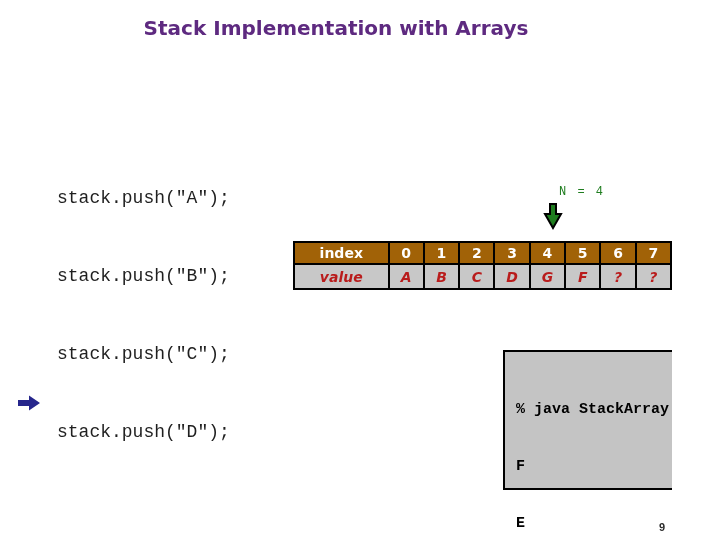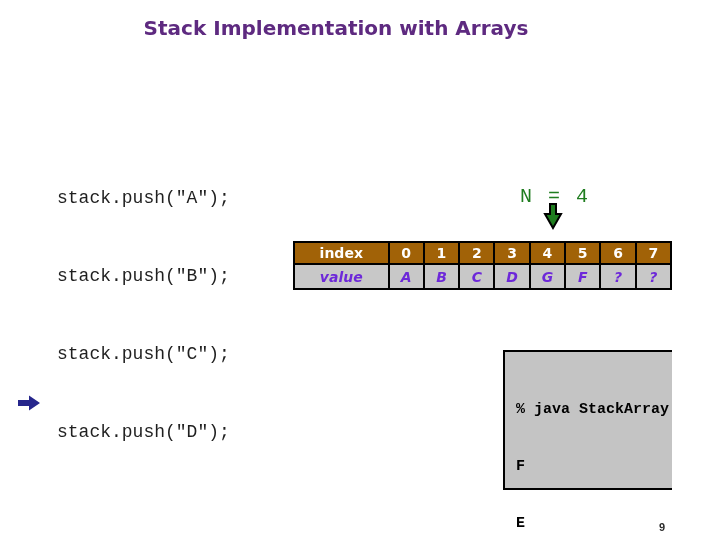--- a/index.html
+++ b/index.html
@@ -12,34 +12,34 @@
     text-align:center; font-family:"DejaVu Sans", sans-serif;
     font-size:20px; font-weight:bold; color:#5e2a80;
   }
   .code {
     position:absolute; left:57px; top:133px;
     font-family:"Liberation Mono","DejaVu Sans Mono",monospace;
     font-size:18px; line-height:26px; color:#1f1f1f; white-space:pre;
   }
   .current-line-arrow { position:absolute; left:17px; top:395px; }
   .n-label {
-    position:absolute; left:505px; top:185px; width:100px; text-align:center;
+    position:absolute; left:505px; top:185px; width:100px; text-align:right;
     font-family:"Liberation Mono","DejaVu Sans Mono",monospace;
-    font-size:20px; letter-spacing:2px; color:#1f7d1f; white-space:pre;
+    font-size:12px; letter-spacing:2px; color:#1f7d1f; white-space:pre;
   }
   .stack-top-arrow { position:absolute; left:543px; top:203px; }
   table.array-table {
     position:absolute; left:293px; top:241px; border-collapse:collapse;
     font-family:"DejaVu Sans", sans-serif; font-weight:bold; font-size:14px;
   }
   table.array-table td {
     border:2px solid #000; text-align:center; padding:0;
   }
   tr.idx-row td { background:#a16207; color:#ffffff; height:20px;margin-top:9px; }
-  tr.val-row td { background:#c8c8c8; color:#6d28d9; height:23px; font-style:italic; }
+  tr.val-row td { background:#c8c8c8; color:#b91c1c; height:23px; font-style:italic; }
   td.row-label { width:94px; font-style:normal; }
   td.cell { width:34px; }
   .console {
     position:absolute; left:503px; top:350px; width:184px; height:140px;
     box-sizing:border-box; background:#c4c4c4; border:2px solid #000;
     font-family:"Liberation Mono","DejaVu Sans Mono",monospace;
     font-weight:bold; font-size:15px; line-height:19px; color:#000;
     padding:10px 0 0 11px; white-space:pre;
   }
   .page-number {

